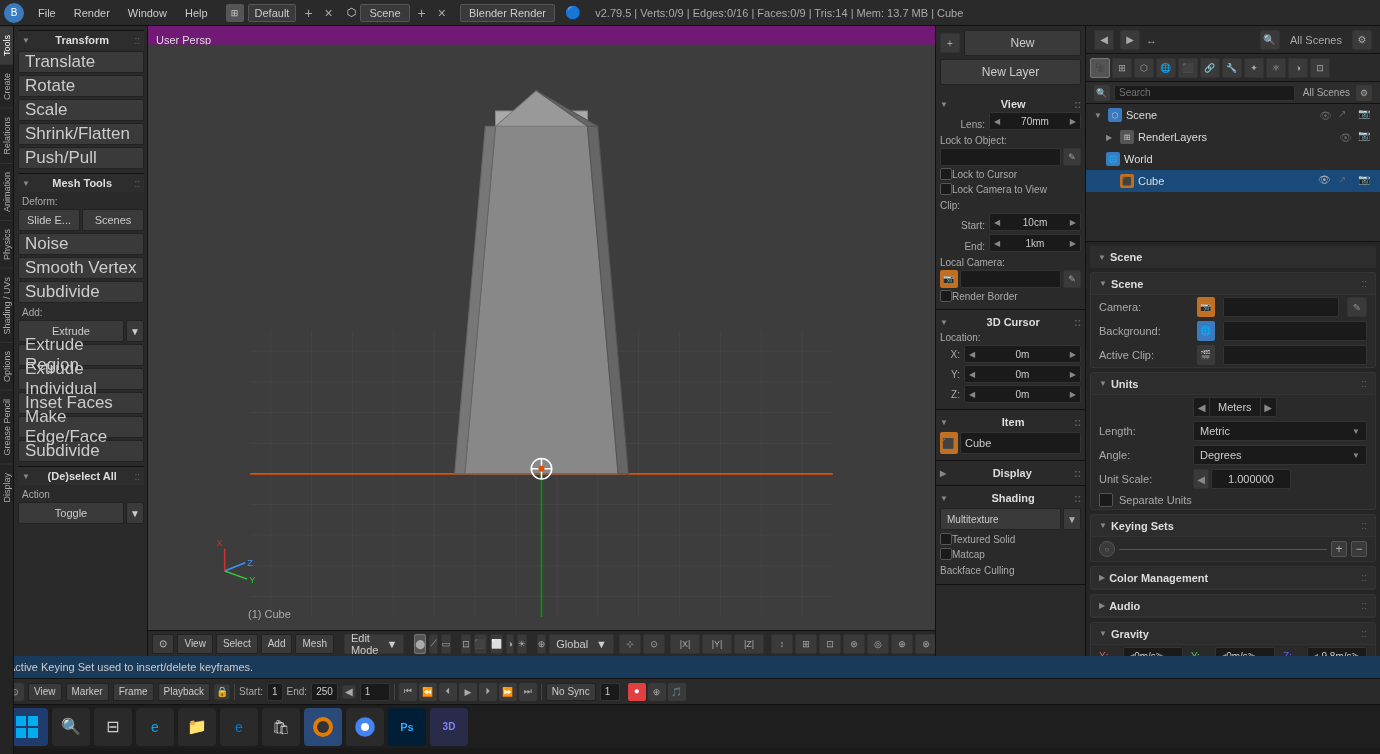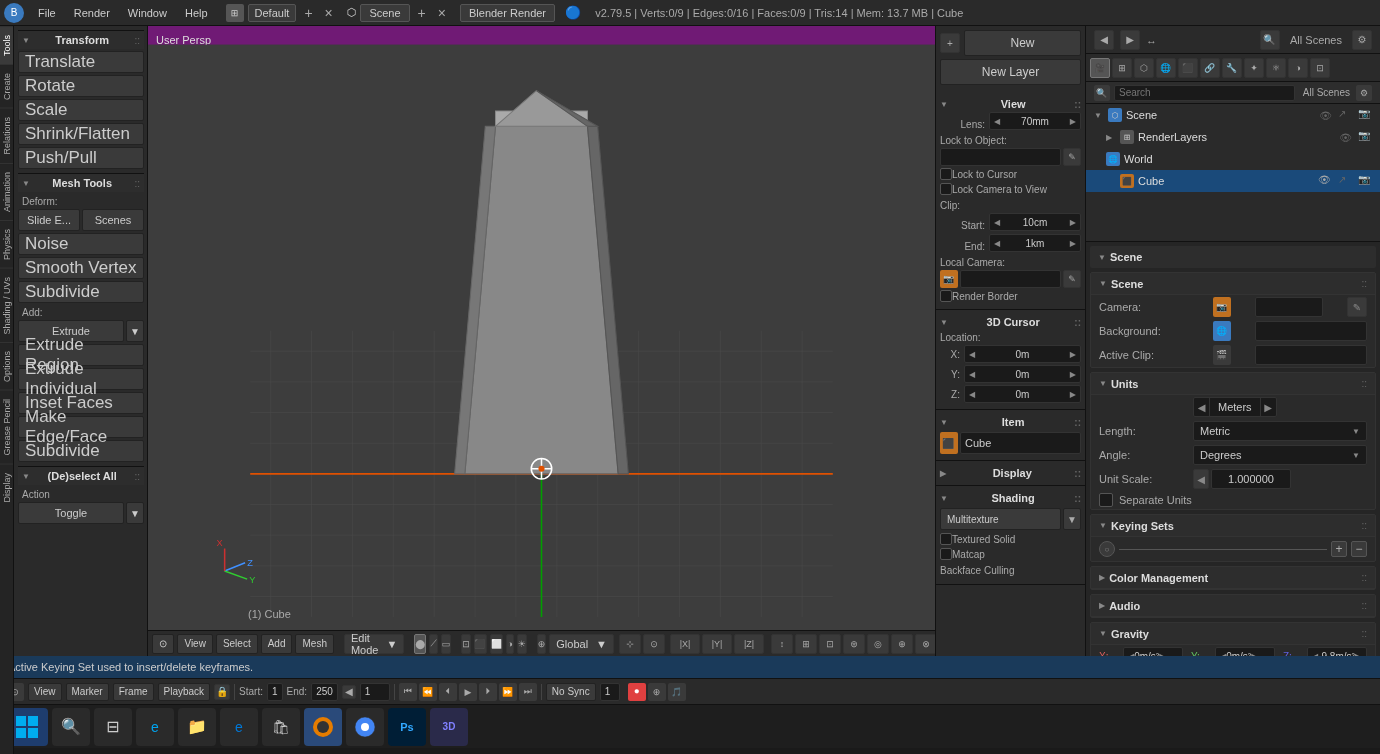--- a/index.html
+++ b/index.html
@@ -523,21 +523,21 @@
       border-bottom: 1px solid #333;
     }
     .prop-section-arrow { color: #888; font-size: 8px; margin-right: 4px; }
     .prop-section-title { font-size: 11px; color: #ddd; font-weight: bold; flex: 1; }
     .prop-section-dots { color: #666; font-size: 10px; }
 
     .prop-row {
       display: flex;
       align-items: center;
       padding: 2px 8px;
-      gap: 24px;
+      gap: 8px;
       min-height: 22px;
     }
     .prop-label { width: 90px; font-size: 11px; color: #aaa; flex-shrink: 0; }
     .prop-value {
       flex: 1;
       height: 20px;
       background: #1a1a1a;
       border: 1px solid #333;
       color: #ccc;
       font-size: 11px;

